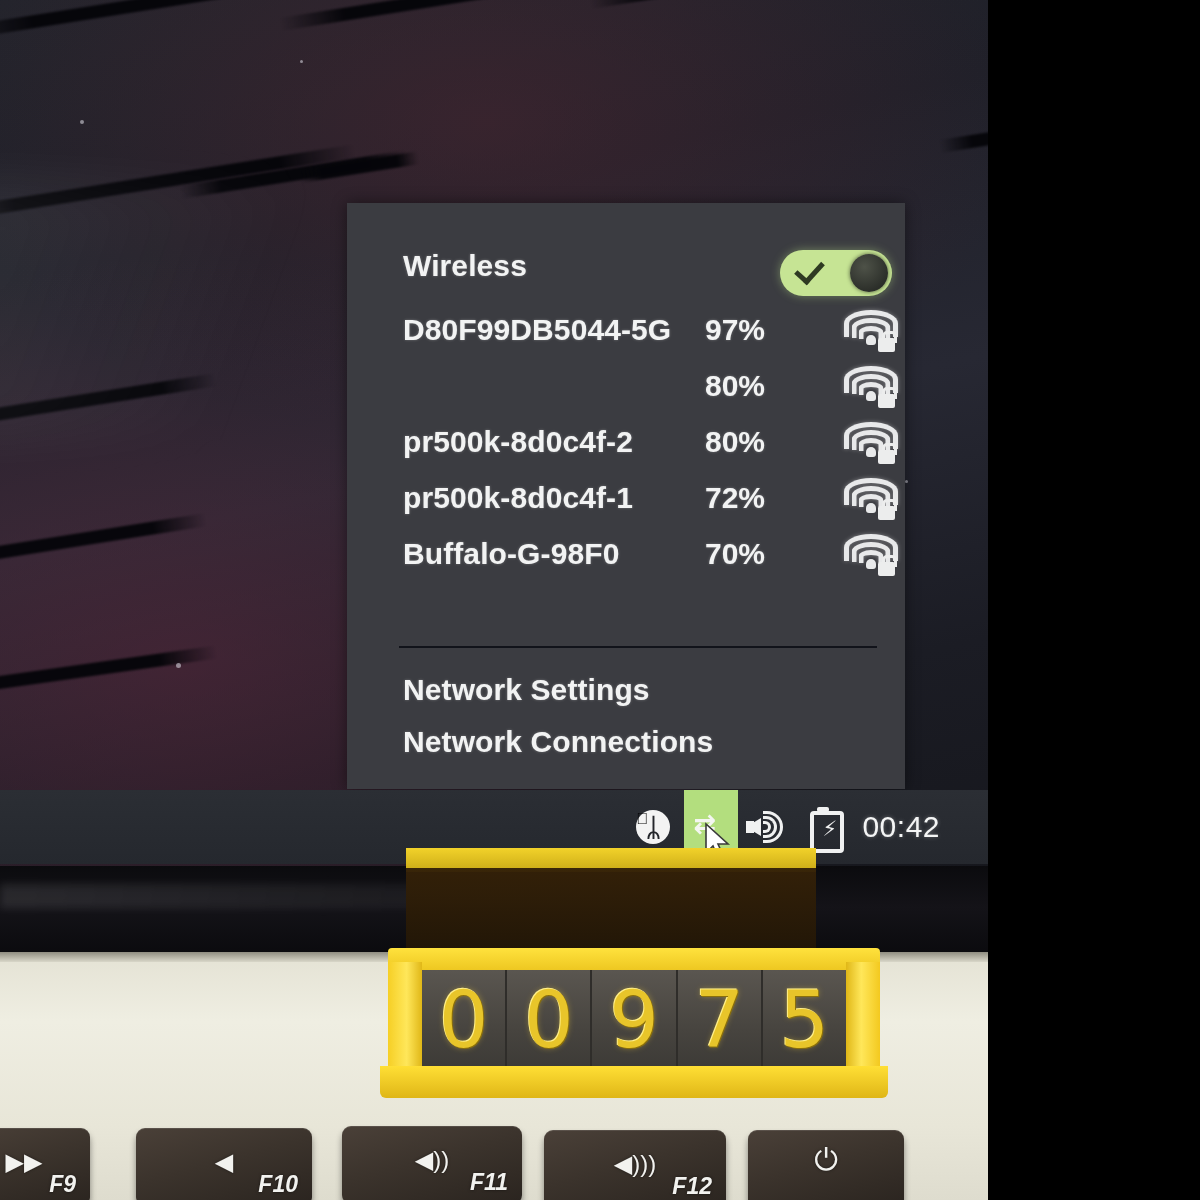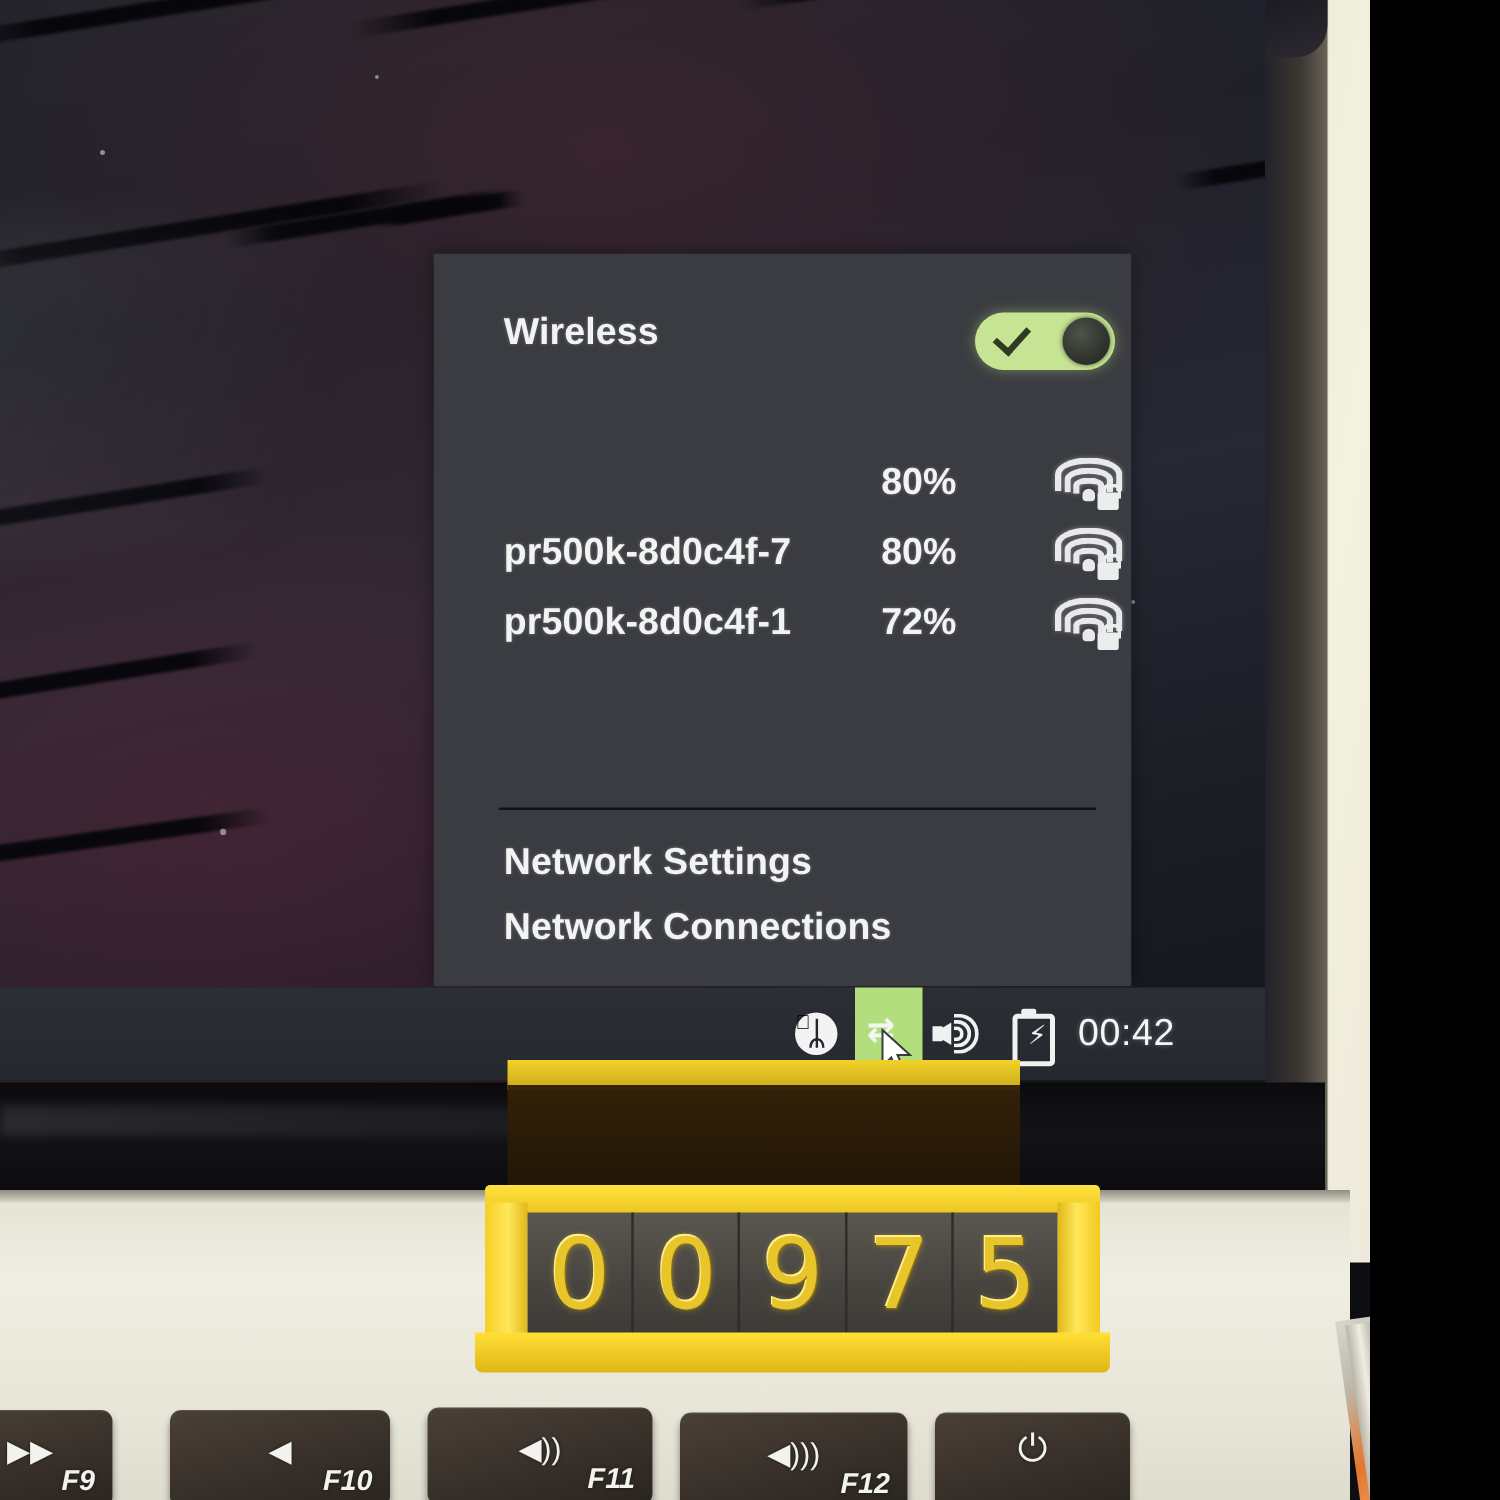--- a/index.html
+++ b/index.html
@@ -3,21 +3,21 @@
 <meta charset="utf-8">
 <title>Wireless network menu photo</title>
 <style>
   html,body{margin:0;padding:0;background:#000;}
   body{
     font-family:"Liberation Sans","DejaVu Sans",sans-serif;
     -webkit-font-smoothing:antialiased;
   }
   #scene{
     position:relative;
-    width:1096px;height:1200px;
+    width:988px;height:1200px;
     overflow:hidden;
     background:#0d0e12;
   }
 
   
   .wall{
     position:absolute; left:1048px; top:0; width:152px; height:1010px;
     background:linear-gradient(100deg,#efeedd 0%,#f3f1e0 30%,#eeeadb 70%,#e6e2d2 100%);
   }
   .wall-shadow{
@@ -351,36 +351,49 @@
       <div class="menu-inner">
 
         <div class="row" style="top:36px;">
           <div class="row-label">Wireless</div>
           <div class="toggle">
             <div class="tick"></div>
             <div class="knob"></div>
           </div>
         </div>
 
+        <div class="row" style="top:100px;">
+          <div class="row-label">D80F99DB5044-5G</div>
+          <div class="row-pct">97%</div>
+          <div class="row-icon">
+            <div class="wifi">
+                <span class="a3"></span>
+                <span class="a2"></span>
+                <span class="a1"></span>
+                <i class="dot"></i>
+                <i class="lock"></i>
+              </div>
+          </div>
+        </div>
 
         <div class="row" style="top:156px;">
           <div class="row-pct">80%</div>
           <div class="row-icon">
             <div class="wifi">
                 <span class="a3"></span>
                 <span class="a2"></span>
                 <span class="a1"></span>
                 <i class="dot"></i>
                 <i class="lock"></i>
               </div>
           </div>
         </div>
 
         <div class="row" style="top:212px;">
-          <div class="row-label">pr500k-8d0c4f-7</div>
+          <div class="row-label">pr500k-8d0c4f-2</div>
           <div class="row-pct">80%</div>
           <div class="row-icon">
             <div class="wifi">
                 <span class="a3"></span>
                 <span class="a2"></span>
                 <span class="a1"></span>
                 <i class="dot"></i>
                 <i class="lock"></i>
               </div>
           </div>
@@ -393,20 +406,33 @@
             <div class="wifi">
                 <span class="a3"></span>
                 <span class="a2"></span>
                 <span class="a1"></span>
                 <i class="dot"></i>
                 <i class="lock"></i>
               </div>
           </div>
         </div>
 
+        <div class="row" style="top:324px;">
+          <div class="row-label">Buffalo-G-98F0</div>
+          <div class="row-pct">70%</div>
+          <div class="row-icon">
+            <div class="wifi">
+                <span class="a3"></span>
+                <span class="a2"></span>
+                <span class="a1"></span>
+                <i class="dot"></i>
+                <i class="lock"></i>
+              </div>
+          </div>
+        </div>
 
 
         <div class="sep" style="top:443px;"></div>
 
         <div class="row" style="top:460px;text-align:center;">
           <div class="row-label">Network Settings</div>
         </div>
         <div class="row" style="top:512px;">
           <div class="row-label">Network Connections</div>
         </div>

